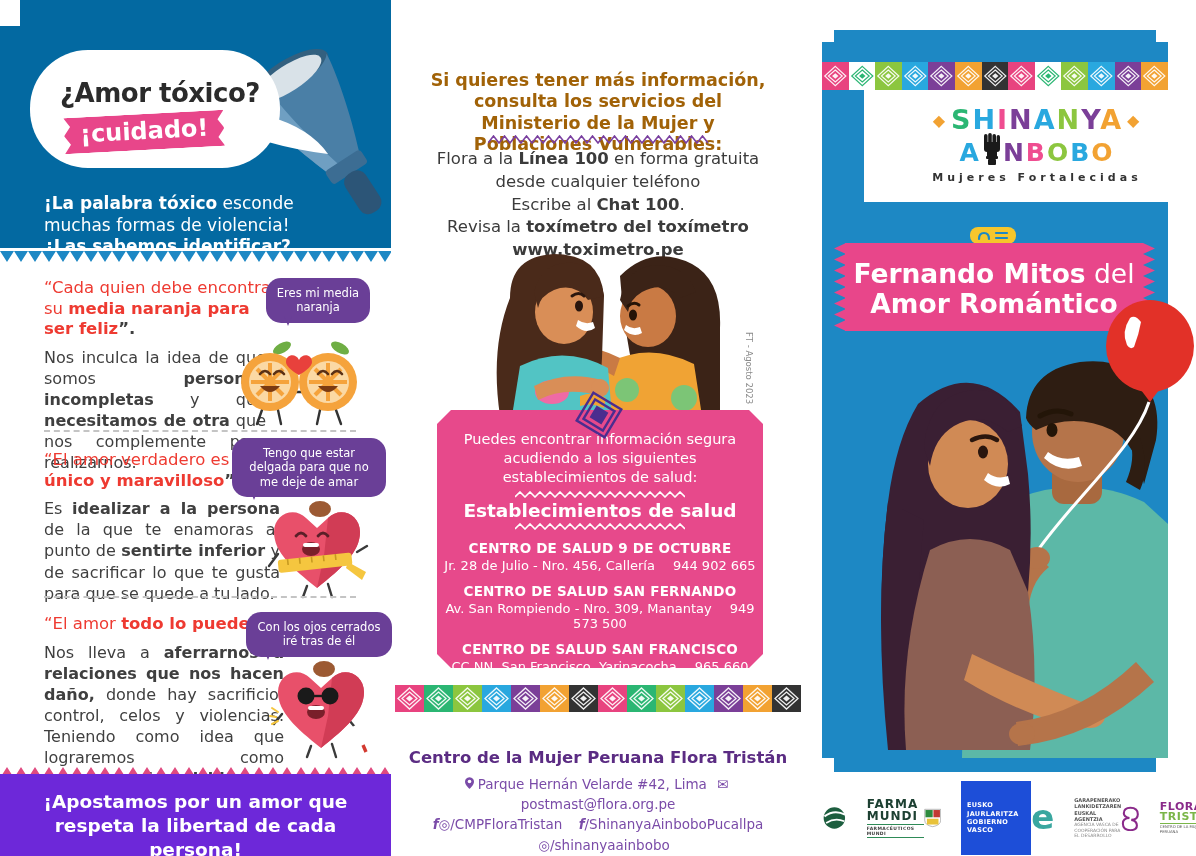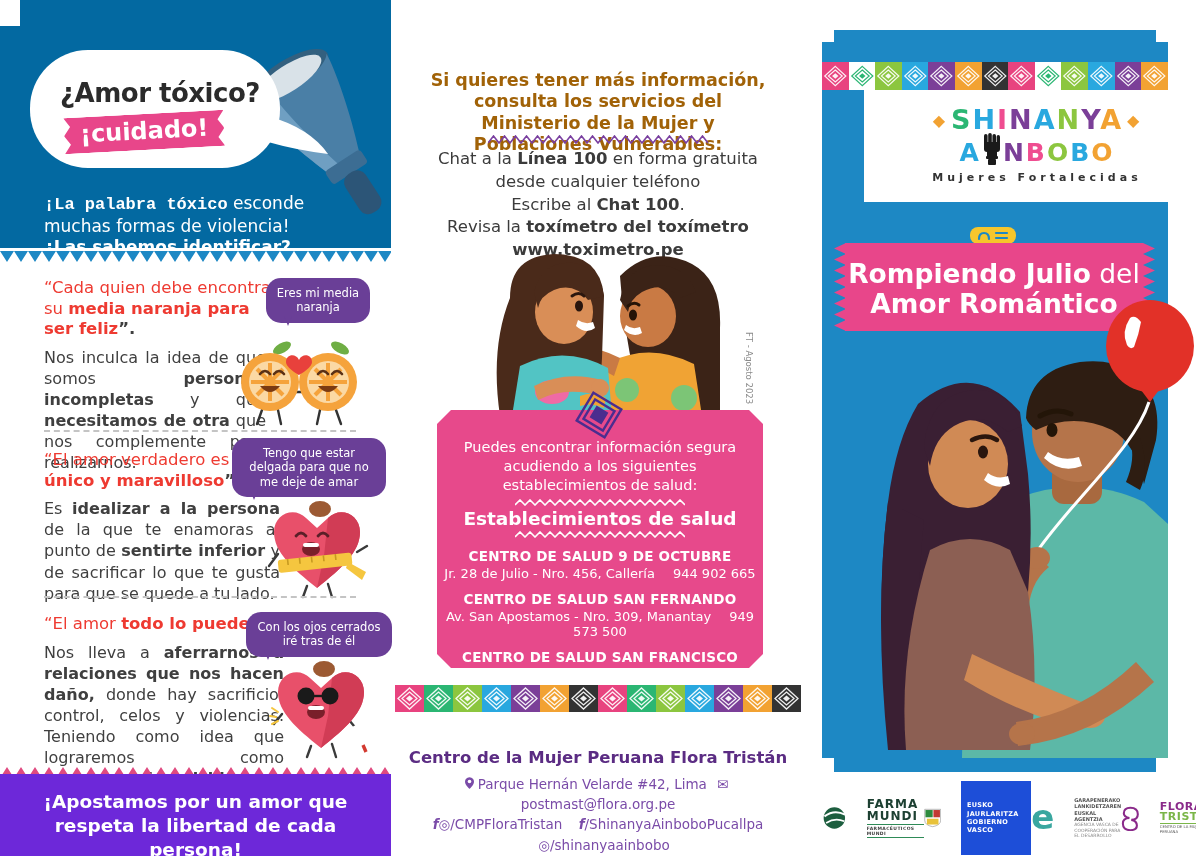--- a/index.html
+++ b/index.html
@@ -16,21 +16,21 @@
   
   .lp-blue{left:0;top:0;width:391px;height:248px;background:#0369a1;}
   .corner-notch{left:0;top:0;width:20px;height:26px;background:#fff;}
   .bubble{left:30px;top:50px;width:250px;height:118px;background:#fff;border-radius:58px;}
   .bubble-tail{left:268px;top:112px;}
   .bubble h1{margin:30px 0 0 30px;font-size:26px;line-height:1;color:#2b2b2b;letter-spacing:-.5px;}
   .ribbon{display:inline-block;margin:8px 0 0 34px;background:#e8468a;color:#fff;font-size:24px;
           font-weight:bold;padding:3px 16px 5px;transform:rotate(-3deg);
           clip-path:polygon(0 0,100% 0,96% 25%,100% 50%,96% 75%,100% 100%,0 100%,4% 75%,0 50%,4% 25%);}
   .intro{left:44px;top:176px;width:285px;color:#fff;font-size:17px;line-height:1.27;}
-  .intro b{font-weight:bold;font-family:Liberation Mono, monospace;}
+  .intro b{font-weight:bold;}
   .intro .q2{display:block;font-weight:bold;}
   .megaphone{left:248px;top:36px;}
 
   .myth-quote{font-size:16.5px;line-height:1.25;color:#ee3a31;}
   .myth-quote b{font-weight:bold;}
   .qdark{color:#3f3f3f;}
   .myth-body{font-size:16px;line-height:1.32;text-align:justify;margin-top:7px;}
   .m1{left:44px;top:278px;width:238px;}
   .m1 .myth-body{width:222px;}
   .m2{left:44px;top:450px;width:240px;}
@@ -53,21 +53,21 @@
 
   
   .mid-head{left:422px;top:70px;width:352px;text-align:center;color:#a16207;font-weight:bold;
             font-size:17.5px;line-height:1.22;}
   .mid-info{left:430px;top:148px;width:336px;text-align:center;font-size:16.5px;line-height:1.38;color:#3b3b3b;}
   .mid-info b{font-weight:bold;}
   .women{left:452px;top:238px;}
   .pink-box{left:437px;top:410px;width:326px;height:258px;background:#e7498b;color:#fff;text-align:center;
             clip-path:polygon(14px 0,calc(100% - 14px) 0,100% 14px,100% calc(100% - 14px),
             calc(100% - 14px) 100%,14px 100%,0 calc(100% - 14px),0 14px);}
-  .pink-box .bi{margin:28px auto 4px;width:286px;font-size:14.5px;line-height:1.3;}
+  .pink-box .bi{margin:20px auto 4px;width:286px;font-size:14.5px;line-height:1.3;}
   .pink-box .bh{font-size:18.5px;font-weight:bold;margin:2px 0;}
   .center-name{font-size:13.5px;font-weight:bold;margin-top:10px;letter-spacing:.2px;}
   .center-addr{font-size:13px;margin-top:2px;}
   .center-addr .ph{margin-left:18px;}
   .ornament{left:570px;top:386px;}
   .band{display:flex;}
   .band .tile{position:relative;}
   .mid-band{left:395px;top:685px;}
   .contact{left:408px;top:746px;width:380px;text-align:center;color:#7a4ba8;font-size:13.5px;line-height:1.5;}
   .contact .org{color:#5b2c83;font-weight:bold;font-size:16.5px;margin-bottom:3px;}
@@ -249,21 +249,21 @@
       <p>¡Apostamos por un amor que respeta la libertad de cada persona!</p>
     </div>
   </section>
 
   <section>
     <div class="abs mid-head">Si quieres tener más información, consulta los servicios del Ministerio de la Mujer y Poblaciones Vulnerables:</div>
     <div class="abs" style="left:488px;top:129px;"><svg width="220" height="9" viewBox="0 0 220 9">
           <polyline points="0,8 5.5,1 11,8 16.5,1 22,8 27.5,1 33,8 38.5,1 44,8 49.5,1 55,8 60.5,1 66,8 71.5,1 77,8 82.5,1 88,8 93.5,1 99,8 104.5,1 110,8 115.5,1 121,8 126.5,1 132,8 137.5,1 143,8 148.5,1 154,8 159.5,1 165,8 170.5,1 176,8 181.5,1 187,8 192.5,1 198,8 203.5,1 209,8 214.5,1 220,8" fill="none" stroke="#7a3fa0" stroke-width="1.6"></polyline>
         </svg></div>
     <div class="abs mid-info">
-      <div><span>Chat a la </span><b>Línea 100</b><span>  en forma gratuita</span></div>
+      <div><span>Flora a la </span><b>Línea 100</b><span>  en forma gratuita</span></div>
       <div>desde cualquier teléfono</div>
       <div><span>Escribe al </span><b>Chat 100</b><span>.</span></div>
       <div><span>Revisa la </span><b>toxímetro del toxímetro</b></div>
       <div><b>www.toximetro.pe</b></div>
     </div>
 
     <svg class="abs women" width="310" height="180" viewBox="0 0 310 180">
       <path d="M168,38 Q200,6 240,26 Q270,42 268,90 L268,178 L194,178 Q174,120 168,38 Z" fill="#3b2317"></path>
       <ellipse cx="196" cy="78" rx="28" ry="31" fill="#c97a44"></ellipse>
       <path d="M168,62 Q174,28 206,27 Q234,28 244,54 L228,60 Q212,42 190,54 Q178,61 176,74 Z" fill="#3b2317"></path>
@@ -299,21 +299,21 @@
           <svg width="170" height="7" viewBox="0 0 170 7">
             <polyline points="0,6 5,1 10,6 15,1 20,6 25,1 30,6 35,1 40,6 45,1 50,6 55,1 60,6 65,1 70,6 75,1 80,6 85,1 90,6 95,1 100,6 105,1 110,6 115,1 120,6 125,1 130,6 135,1 140,6 145,1 150,6 155,1 160,6 165,1 170,6" fill="none" stroke="#ffffff" stroke-width="1.6"></polyline>
           </svg>
         </div>
       <div>
         <div class="center-name">CENTRO DE SALUD 9 DE OCTUBRE</div>
         <div class="center-addr"><span>Jr. 28 de Julio - Nro. 456, Callería</span><span class="ph">944 902 665</span></div>
       </div>
       <div>
         <div class="center-name">CENTRO DE SALUD SAN FERNANDO</div>
-        <div class="center-addr"><span>Av. San Apostamos - Nro. 309, Manantay</span><span class="ph">949 573 500</span></div>
+        <div class="center-addr"><span>Av. San Rompiendo - Nro. 309, Manantay</span><span class="ph">949 573 500</span></div>
       </div>
       <div>
         <div class="center-name">CENTRO DE SALUD SAN FRANCISCO</div>
         <div class="center-addr"><span>CC.NN. San Francisco, Yarinacocha</span><span class="ph">965 660 776</span></div>
       </div>
     </div>
     <svg class="abs ornament" width="58" height="58" viewBox="0 0 58 58">
       <g transform="rotate(-14 29 29)" fill="none" stroke="#4b2d8f" stroke-width="2.4">
         <path d="M29,6 L52,29 L29,52 L6,29 Z"></path>
         <path d="M29,13 L45,29 L29,45 L13,29 Z"></path>
@@ -568,21 +568,21 @@
           <path d="M26,6 h11"></path>
           <path d="M26,11 h11"></path>
       </g>
     </svg>
 
     <div class="abs" style="left:834px;top:243px;"><svg width="12" height="88" viewBox="0 0 12 88">
           <polygon points="12,0 0,5.5 12,11 0,16.5 12,22 0,27.5 12,33 0,38.5 12,44 0,49.5 12,55 0,60.5 12,66 0,71.5 12,77 0,82.5 12,88" fill="#e8468a"></polygon>
         </svg></div>
     <div class="abs banner dottyp">
       <div class="t">
-        <span>Rompiendo Julio</span><span class="lt"> del</span><br>
+        <span>Fernando Mitos</span><span class="lt"> del</span><br>
         <span>Amor Romántico</span>
       </div>
     </div>
     <div class="abs" style="left:1143px;top:243px;"><svg width="12" height="88" viewBox="0 0 12 88">
           <polygon points="0,0 12,5.5 0,11 12,16.5 0,22 12,27.5 0,33 12,38.5 0,44 12,49.5 0,55 12,60.5 0,66 12,71.5 0,77 12,82.5 0,88" fill="#e8468a"></polygon>
         </svg></div>
 
     <svg class="abs balloon" width="92" height="120" viewBox="0 0 92 120">
       <ellipse cx="46" cy="50" rx="44" ry="46" fill="#e23128"></ellipse>
       <path d="M26,22 q-9,14 -3,27 q3,5 7,2 q5,-13 7,-25 q-6,-8 -11,-4 z" fill="#fff"></path>

